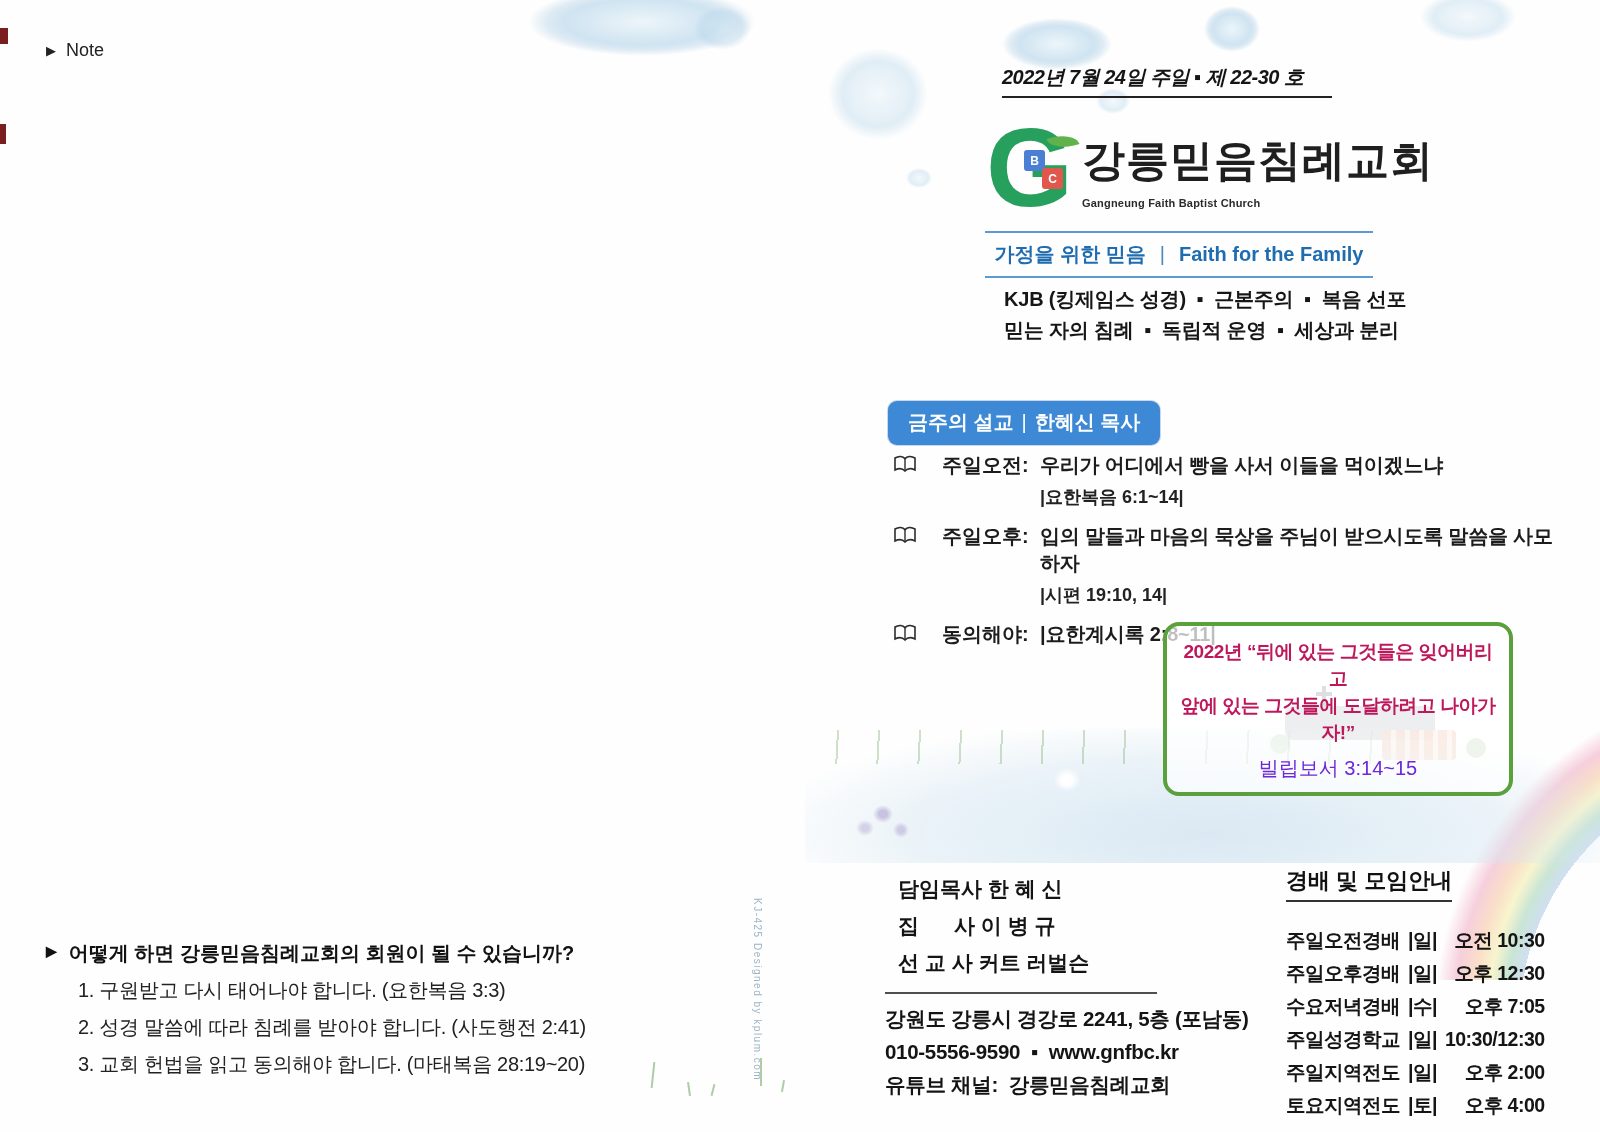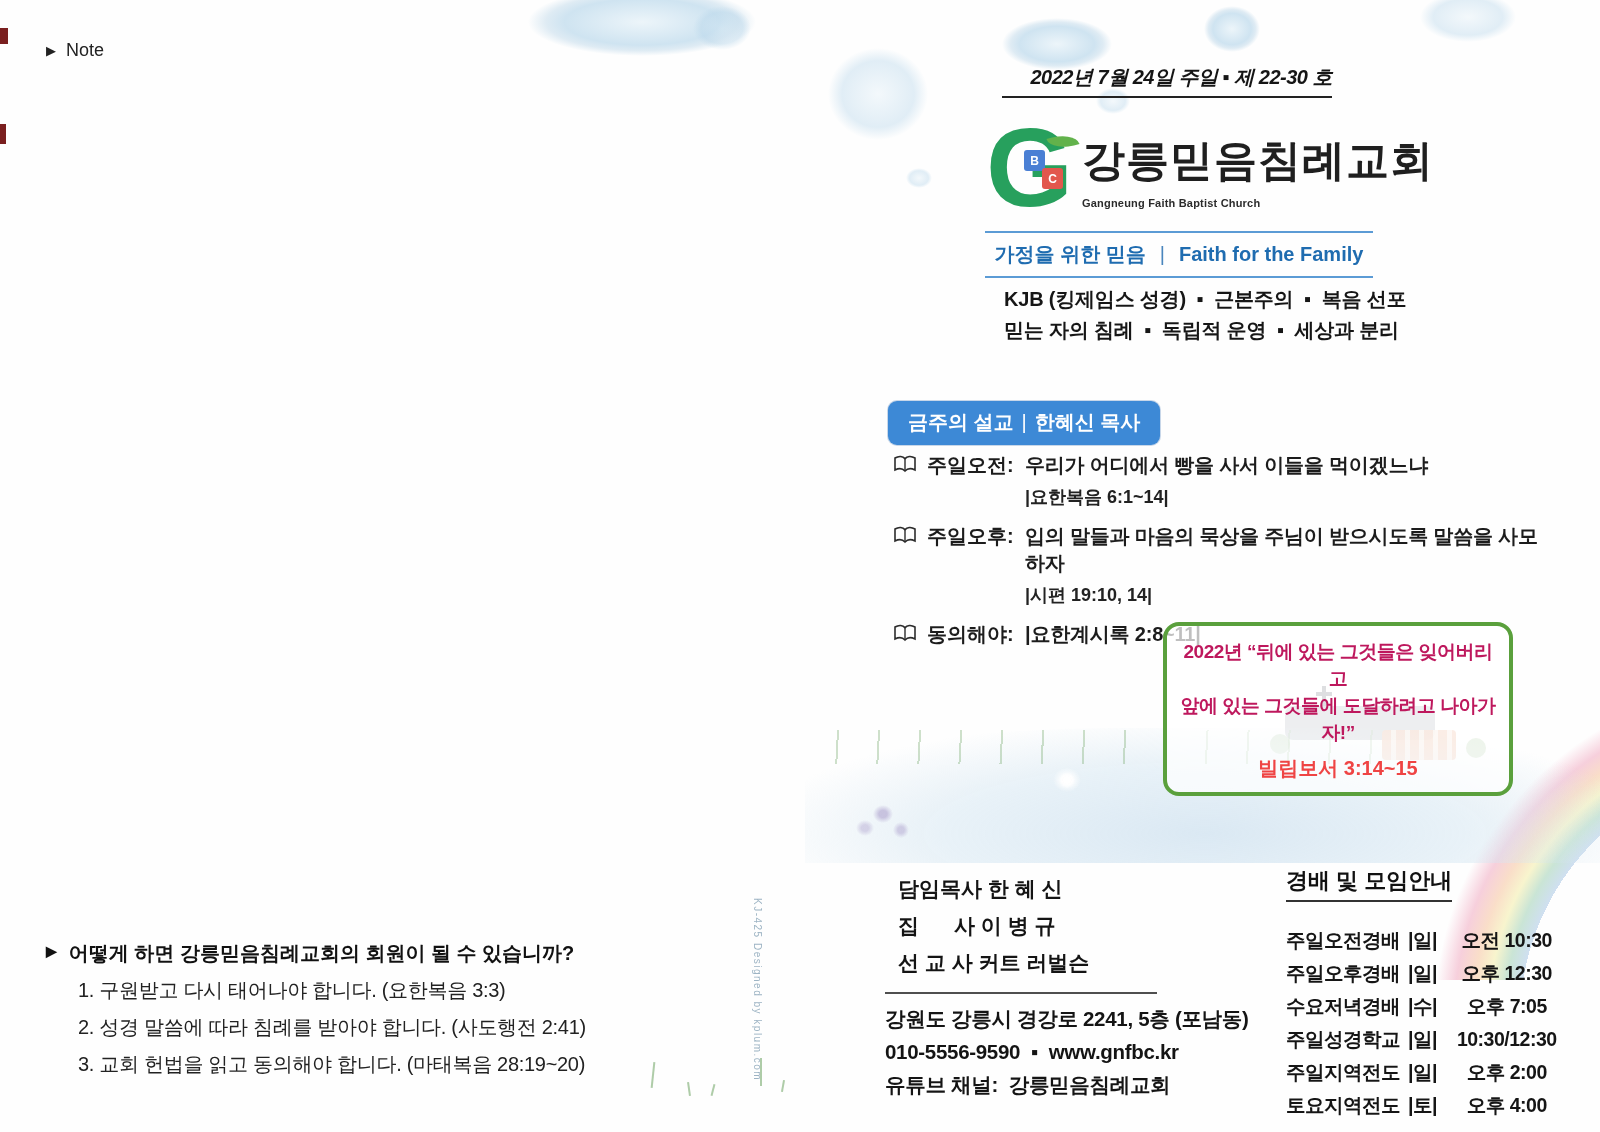--- a/index.html
+++ b/index.html
@@ -38,21 +38,21 @@
   
   .note{left:46px;top:40px;font-size:18px;display:flex;align-items:center;gap:10px;color:#222;}
   .note .arrow{font-size:13px;}
   .membership{left:46px;top:940px;width:560px;}
   .membership .q{display:flex;gap:12px;font-size:20px;font-weight:bold;color:#111;}
   .membership .q .arrow{font-size:14px;padding-top:3px;}
   .membership ol{list-style:none;margin:10px 0 0 0;padding:0 0 0 32px;font-size:20px;color:#222;}
   .membership ol li{margin-bottom:10px;letter-spacing:-0.3px;}
   .credit{left:752px;top:898px;writing-mode:vertical-rl;font-size:10px;color:#9db4c4;letter-spacing:1.5px;}
   
-  .issue-line{left:1002px;top:64px;width:330px;text-align:right;font-size:20px;font-weight:bold;
+  .issue-line{left:1002px;top:64px;width:330px;text-align:left;font-size:20px;font-weight:bold;
     font-style:italic;color:#151515;border-bottom:2px solid #222;padding-bottom:5px;letter-spacing:-0.5px;}
   .logo-wrap{left:986px;top:126px;width:100px;height:110px;}
   .logo-g{position:absolute;left:0;top:-14px;font-size:112px;font-weight:bold;color:#27a05d;line-height:1;
     letter-spacing:-4px;}
   .logo-leaf{position:absolute;left:62px;top:8px;width:30px;height:15px;background:#62b24b;
     border-radius:0 100% 0 100%;transform:rotate(-18deg);}
   .logo-block{position:absolute;width:21px;height:21px;color:#fff;font-size:12px;font-weight:bold;
     display:flex;align-items:center;justify-content:center;border-radius:3px;}
   .logo-block.b{left:38px;top:24px;background:#4a7fd4;}
   .logo-block.c{left:56px;top:42px;background:#e2574d;}
@@ -63,40 +63,40 @@
     padding:8px 0;text-align:center;font-size:20px;font-weight:bold;color:#1f6cb0;}
   .tagline .sep{padding:0 14px;font-weight:normal;color:#4a86bd;}
   .kjb{left:1004px;top:284px;font-size:20px;font-weight:bold;color:#161616;line-height:31px;letter-spacing:-0.2px;white-space:pre;}
   
   .sermon-hdr{left:888px;top:401px;background:#3d89d6;color:#fff;border-radius:9px;
     padding:8px 20px 9px 20px;font-size:20px;font-weight:bold;box-shadow:0 0 0 1px rgba(40,100,170,.25);}
   .sermon-hdr .sep{font-weight:normal;padding:0 8px;}
   .sermon-list{left:893px;top:452px;width:660px;}
   .sermon-item{display:flex;gap:10px;margin-bottom:14px;}
   .sermon-item .book{flex:0 0 24px;padding-top:3px;}
-  .sermon-item .label{flex:0 0 88px;font-size:20px;font-weight:bold;white-space:nowrap;}
+  .sermon-item .label{flex:0 0 88px;font-size:20px;font-weight:bold;white-space:nowrap;margin-left:15px;}
   .sermon-item .txt{font-size:20px;font-weight:bold;letter-spacing:-0.2px;}
   .sermon-item .ref{font-size:18px;font-weight:bold;color:#222;margin-top:6px;letter-spacing:0;}
   
   .verse-box{left:1163px;top:622px;width:326px;border:4px solid #5aa03c;border-radius:16px;
     background:rgba(255,255,255,.72);padding:12px 8px 10px 8px;text-align:center;z-index:3;}
   .verse-box .ln{font-size:19px;font-weight:bold;color:#be185d;letter-spacing:-0.5px;line-height:27px;}
-  .verse-box .ref{font-size:20px;font-weight:bold;color:#ef4444;margin-top:9px;}
+  .verse-box .ref{font-size:20px;font-weight:normal;color:#6d28d9;margin-top:9px;}
   
   .staff{left:898px;top:870px;font-size:21px;font-weight:bold;color:#141414;line-height:37px;white-space:pre;}
   .addr-rule{left:885px;top:992px;width:272px;height:2px;background:#4f4f4f;}
   .contact{left:885px;top:1002px;font-size:20.5px;font-weight:bold;color:#141414;line-height:33px;white-space:pre;letter-spacing:-0.3px;}
   
   .schedule{left:1286px;top:866px;width:222px;}
   .schedule .title{font-size:22px;font-weight:bold;color:#111;display:inline-block;
     border-bottom:2px solid #333;padding-bottom:4px;}
   .schedule table{border-collapse:collapse;margin-top:22px;width:222px;}
   .schedule td{font-size:19.5px;font-weight:bold;color:#151515;padding:3px 0;white-space:nowrap;letter-spacing:-0.5px;}
   .schedule td.day{padding-left:8px;}
-  .schedule td.time{text-align:center;padding-left:20px;}
+  .schedule td.time{text-align:right;padding-left:8px;}
 </style>
 </head>
 <body>
 
 <div class="page">
 
   <div>
     <div class="blob" style="left:528px;top:-12px;width:228px;height:68px;"></div>
     <div class="blob soft" style="left:693px;top:6px;width:58px;height:44px;"></div>
     <div class="blob soft" style="left:828px;top:48px;width:100px;height:92px;"></div>

